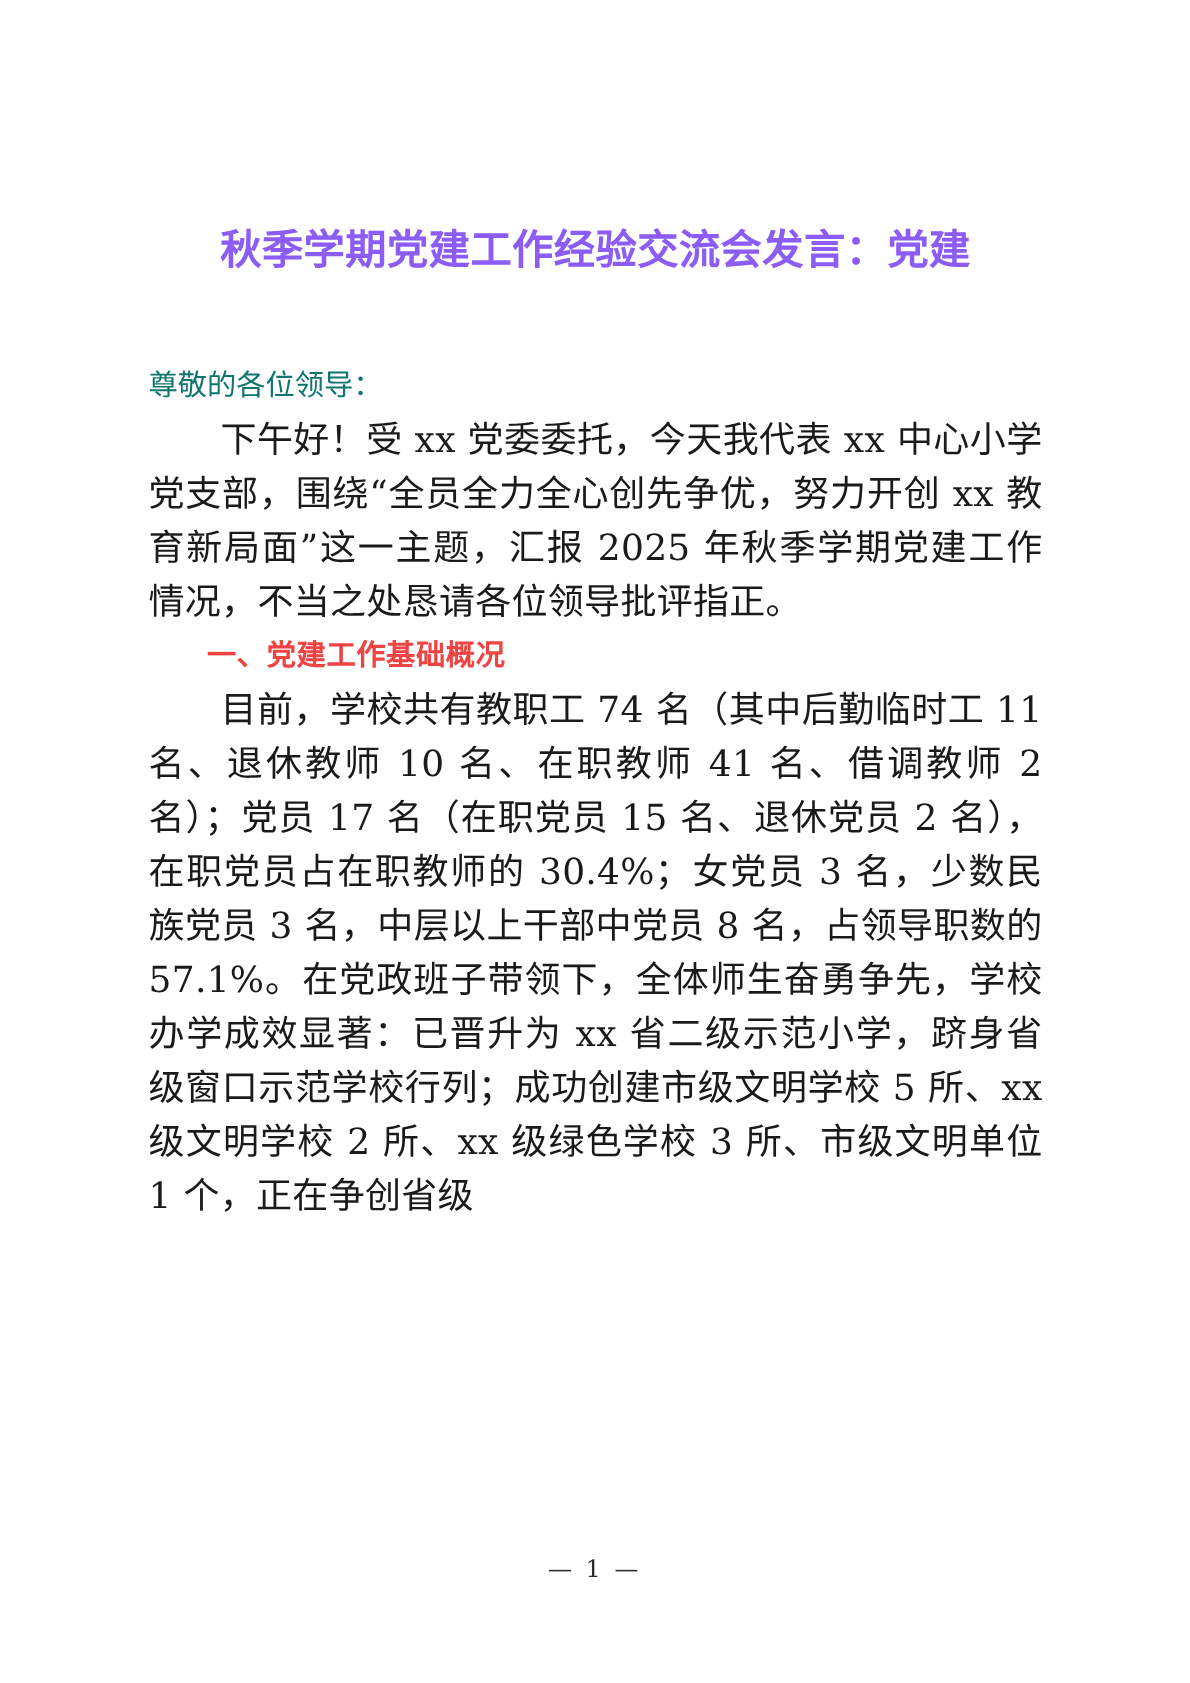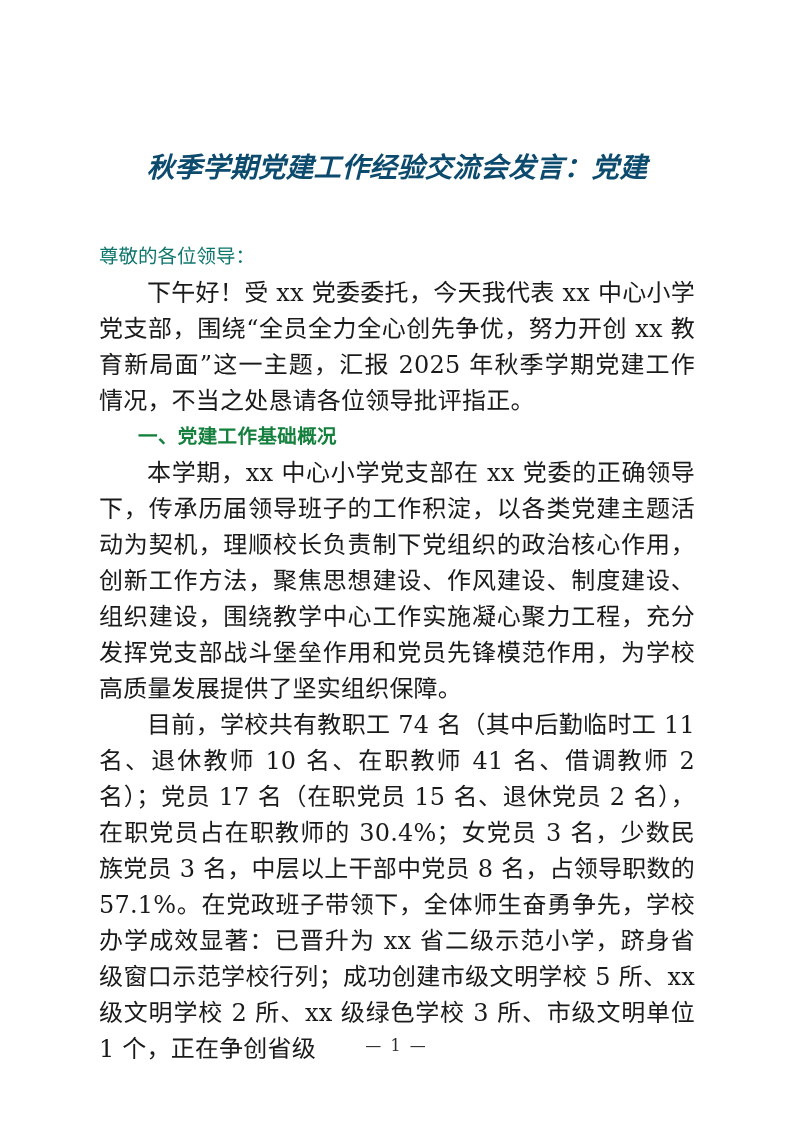--- a/index.html
+++ b/index.html
@@ -21,26 +21,25 @@
     position: absolute;
     left: 99px;
     top: 0;
     width: 596px;
   }
   .doc-title {
     font-family: "DejaVu Sans", "Liberation Sans", sans-serif;
     font-weight: 700;
     font-size: 27.5px;
     line-height: 40px;
-    color: #0c4a6e;
+    color: #8b5cf6;
     text-align: center;
     letter-spacing: 0.3px;
     margin: 0;
     padding-top: 147px;
-    font-style: italic;
   }
   .salutation {
     font-family: "DejaVu Serif", "Liberation Serif", serif;
     font-size: 19.5px;
     line-height: 36px;
     color: #0f766e;
     margin: 0;
     padding-top: 52px;
     text-align: justify;
     text-justify: inter-ideograph;
@@ -54,21 +53,21 @@
     text-indent: 2em;
     text-align: justify;
     text-justify: inter-ideograph;
     letter-spacing: 0.2px;
   }
   .section-heading {
     font-family: "DejaVu Sans", "Liberation Sans", sans-serif;
     font-weight: 700;
     font-size: 19.5px;
     line-height: 36px;
-    color: #15803d;
+    color: #ef4444;
     margin: 0;
     text-indent: 2em;
     letter-spacing: 0.4px;
   }
   .page-footer {
     position: absolute;
     left: 0;
     right: 0;
     top: 1036px;
     text-align: center;
@@ -88,21 +87,20 @@
     <h1 class="doc-title">
       <span>秋季学期党建工作经验交流会发言：党建</span><br>
     </h1>
 
     <p class="salutation">尊敬的各位领导：</p>
 
     <p class="para">下午好！受 xx 党委委托，今天我代表 xx 中心小学党支部，围绕“全员全力全心创先争优，努力开创 xx 教育新局面”这一主题，汇报 2025 年秋季学期党建工作情况，不当之处恳请各位领导批评指正。</p>
 
     <p class="section-heading">一、党建工作基础概况</p>
 
-    <p class="para">本学期，xx 中心小学党支部在 xx 党委的正确领导下，传承历届领导班子的工作积淀，以各类党建主题活动为契机，理顺校长负责制下党组织的政治核心作用，创新工作方法，聚焦思想建设、作风建设、制度建设、组织建设，围绕教学中心工作实施凝心聚力工程，充分发挥党支部战斗堡垒作用和党员先锋模范作用，为学校高质量发展提供了坚实组织保障。</p>
 
     <p class="para">目前，学校共有教职工 74 名（其中后勤临时工 11 名、退休教师 10 名、在职教师 41 名、借调教师 2 名）；党员 17 名（在职党员 15 名、退休党员 2 名），在职党员占在职教师的 30.4%；女党员 3 名，少数民族党员 3 名，中层以上干部中党员 8 名，占领导职数的 57.1%。在党政班子带领下，全体师生奋勇争先，学校办学成效显著：已晋升为 xx 省二级示范小学，跻身省级窗口示范学校行列；成功创建市级文明学校 5 所、xx 级文明学校 2 所、xx 级绿色学校 3 所、市级文明单位 1 个，正在争创省级</p>
 
   </div>
 
   <div class="page-footer">— 1 —</div>
 
 </div>
 
 </body></html>

